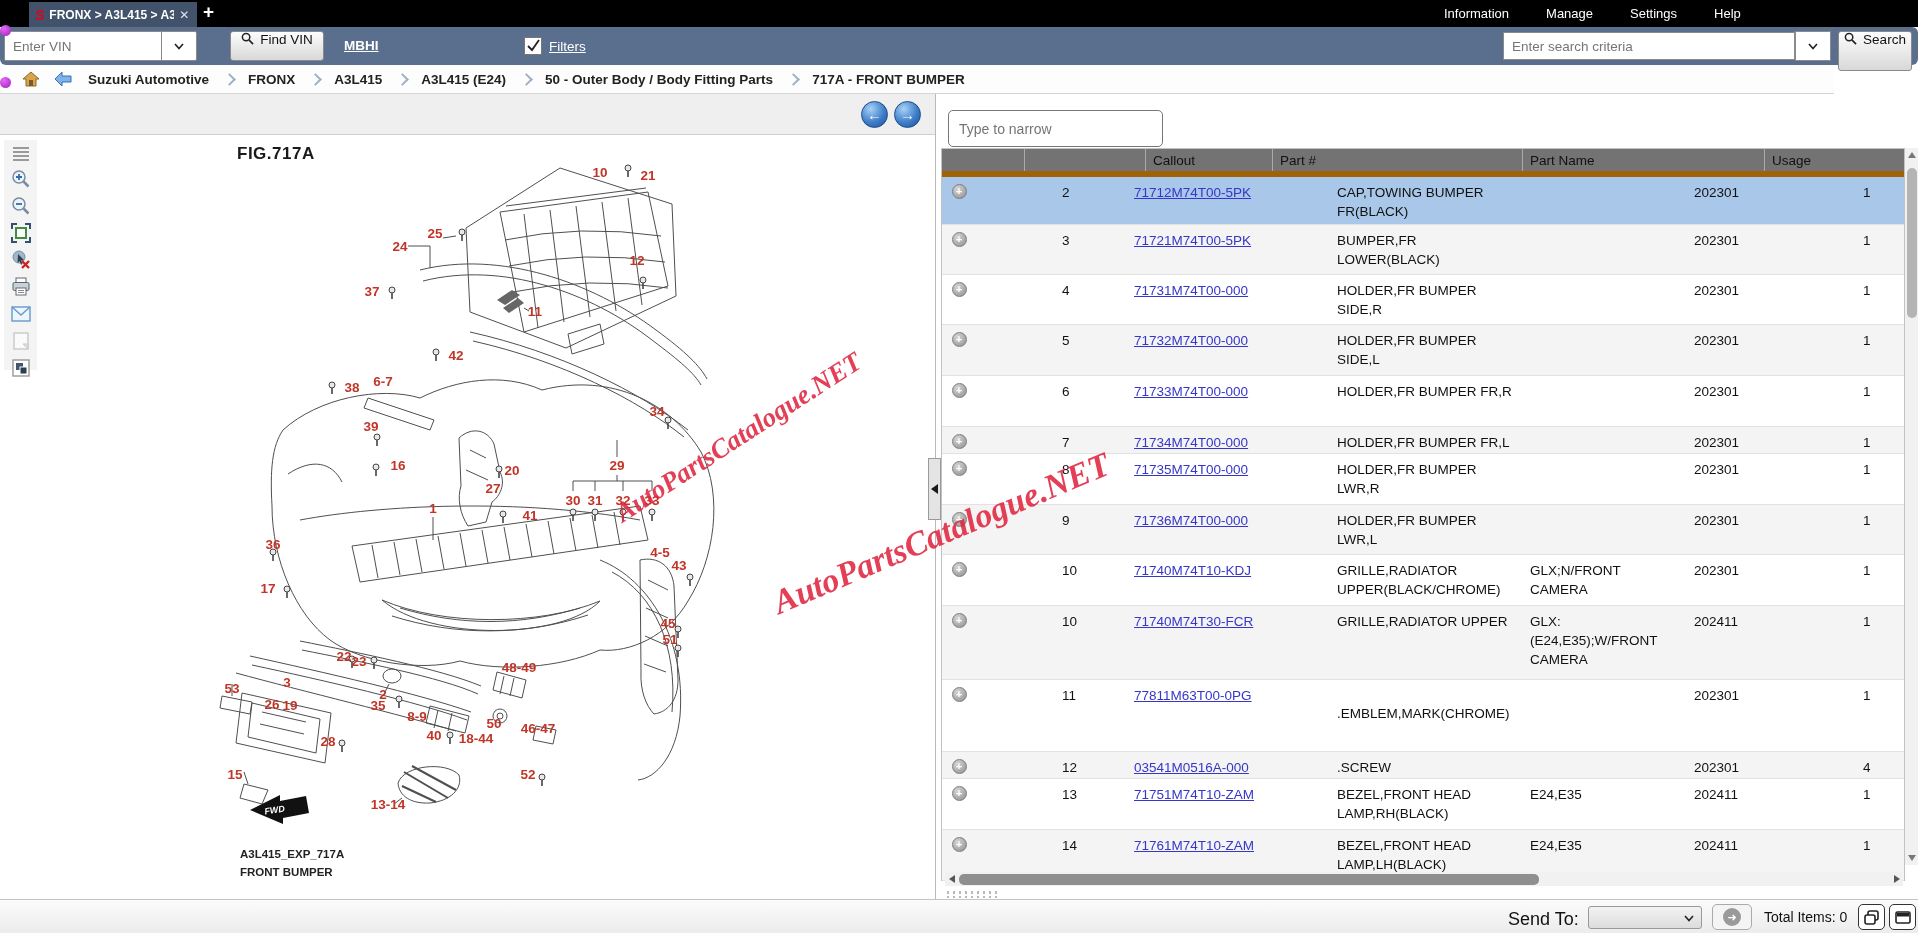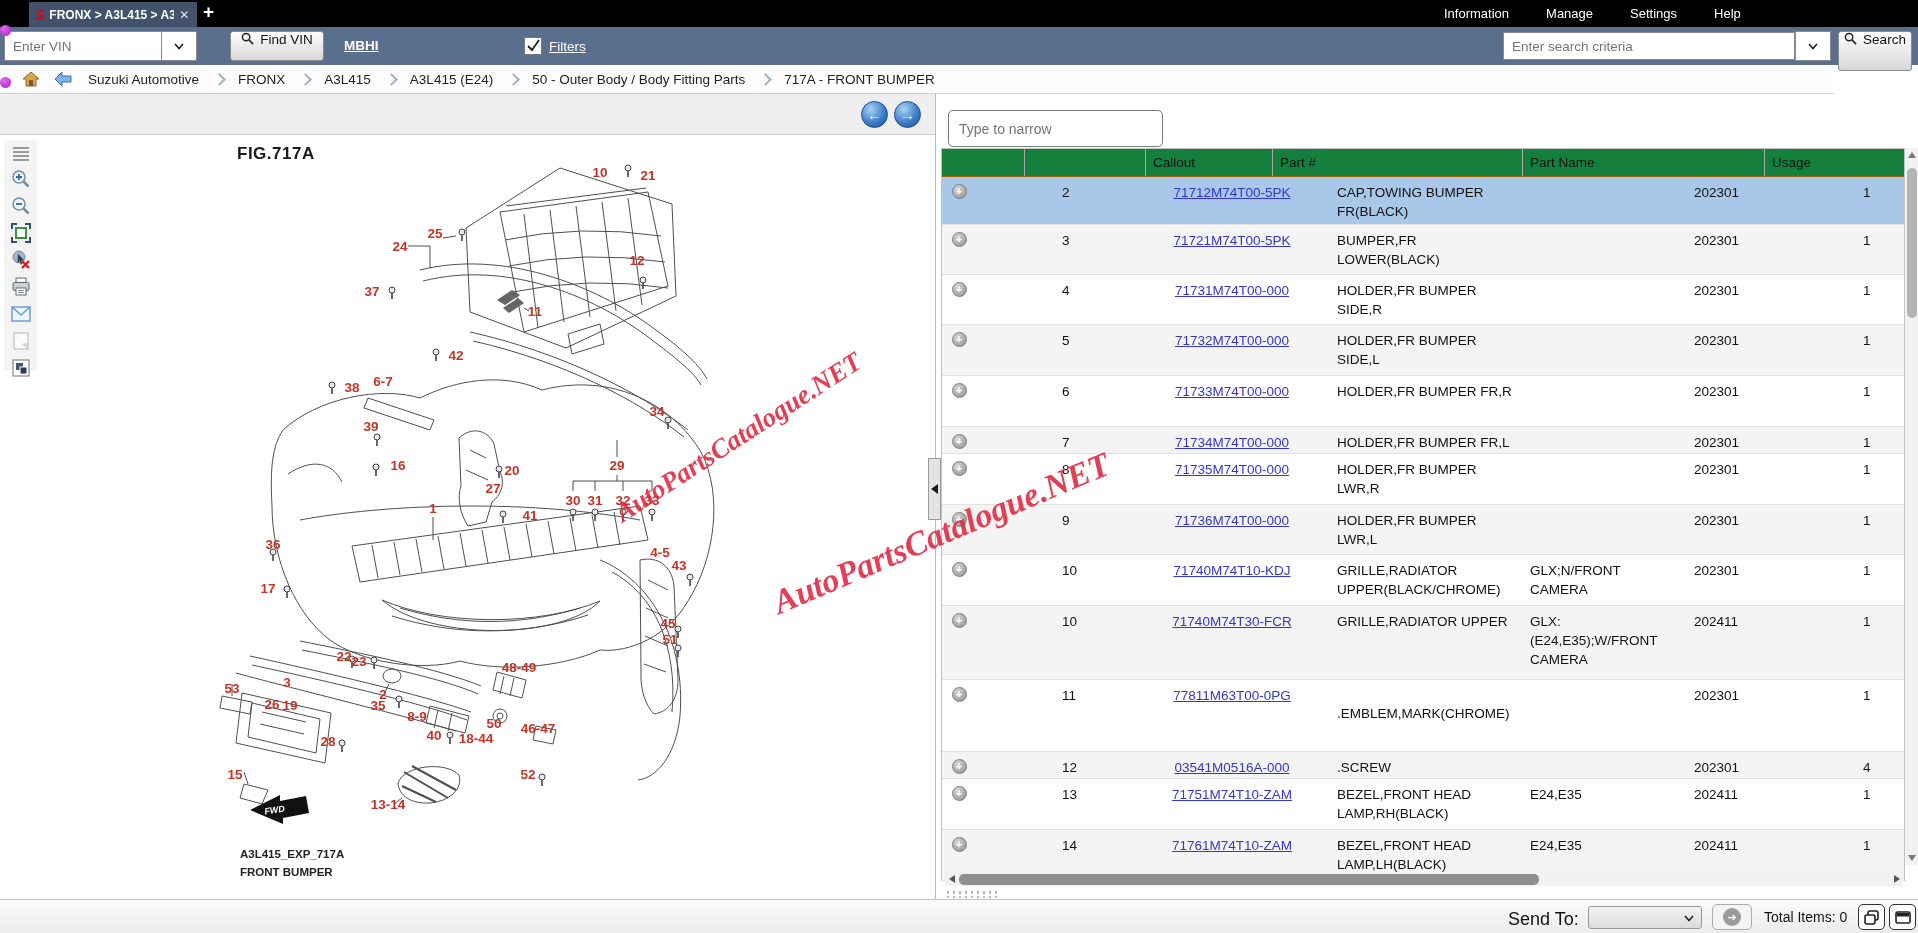--- a/index.html
+++ b/index.html
@@ -11,42 +11,42 @@
   .tab { position:absolute; left:29px; top:2px; width:168px; height:25px; background:#42526a;
     display:flex; align-items:center; padding:0 6px; gap:5px; }
   .tab-logo { color:#e3001b; font-weight:900; font-size:14px; font-style:italic; line-height:1; }
   .tab-title { color:#fff; font-size:12px; font-weight:bold; white-space:nowrap; overflow:hidden; width:125px; }
   .tab-close { color:#dfe5ee; font-size:12px; line-height:1; }
   .newtab { position:absolute; left:203px; top:1px; color:#fff; font-size:19px; font-weight:bold; }
   .topmenu { position:absolute; left:1444px; top:0; height:27px; display:flex; align-items:center; gap:37px; }
   .topmenu span { color:#fff; font-size:13px; white-space:nowrap; }
 
   
-  .navybar { position:absolute; left:0; top:27px; width:1918px; height:38px; background:#5a6e8d; }
+  .navybar { position:absolute; left:0; top:27px; width:1918px; height:38px; background:#5a6e8d;border-radius:6px; }
   .vin-input { position:absolute; left:4px; top:4px; width:157px; height:30px; border:1px solid #8a8a8a;
     border-right:none; background:#fff; font-size:13.5px; padding:0 8px; color:#333; border-radius:2px 0 0 2px; }
   .vin-drop { position:absolute; left:161px; top:4px; width:36px; height:30px; background:#fff;
     border:1px solid #8a8a8a; border-radius:0 2px 2px 0; display:flex; align-items:center; justify-content:center; }
   .btn-gray { background:linear-gradient(#fdfdfd,#d8d8d8); border:1px solid #8a8a8a; border-radius:3px;
     display:flex; align-items:flex-start; justify-content:center; gap:6px; font-size:13.5px; color:#111; }
   .findvin { position:absolute; left:230px; top:4px; width:94px; height:30px; }
   .mbhi { position:absolute; left:344px; top:11px; color:#fff; font-size:13.5px; font-weight:bold;
     text-decoration:underline; }
   .filters-box { position:absolute; left:524px; top:10px; width:18px; height:18px; background:#fff;
     border:1px solid #777; display:flex; align-items:center; justify-content:center; }
   .filters-label { position:absolute; left:549px; top:12px; color:#fff; font-size:13.5px; text-decoration:underline; }
   .search-input { position:absolute; left:1503px; top:5px; width:292px; height:28px; border:1px solid #8a8a8a;
     background:#fff; font-size:13.5px; padding:0 8px; color:#333; }
   .search-drop { position:absolute; left:1795px; top:4px; width:36px; height:30px; background:#fff;
     border:1px solid #8a8a8a; display:flex; align-items:center; justify-content:center; }
   .searchbtn { position:absolute; left:1838px; top:4px; width:74px; height:40px; }
 
   
   .crumbbar { position:absolute; left:0; top:65px; width:1834px; height:29px; background:#fdfdfd;
-    border-bottom:1px solid #d5d5d5; display:flex; align-items:center; }
+    border-bottom:1px solid #d5d5d5; display:flex; align-items:center;font-weight:bold; }
   .crumb { font-size:13.5px; color:#222; white-space:nowrap; }
   .crumb-sep { width:9px; height:9px; border-top:2px solid #9fb0c6; border-right:2px solid #9fb0c6;
     transform:rotate(45deg); margin:0 14px 0 16px; flex:0 0 auto; }
   .homeicon { margin-left:22px; }
   .backicon { margin-left:14px; margin-right:16px; }
 
   
   .leftpanel { position:absolute; left:0; top:94px; width:936px; height:805px; background:#fff;
     border-right:1px solid #b9b9b9; }
   .lp-topstrip { position:absolute; left:0; top:0; width:935px; height:41px; background:#efefef;
@@ -73,42 +73,42 @@
   .collapse-handle .tri { width:0; height:0; border-top:5px solid transparent; border-bottom:5px solid transparent;
     border-right:7px solid #1a1a1a; }
 
   
   .rightpanel { position:absolute; left:937px; top:94px; width:981px; height:805px; background:#fff; }
   .narrow-input { position:absolute; left:11px; top:16px; width:215px; height:37px; border:1px solid #777;
     border-radius:5px; font-size:14px; padding:0 10px; color:#222; background:#fff; }
 
   .tablewrap { position:absolute; left:4px; top:54px; width:964px; border:1px solid #c2c2c2; border-bottom:none; background:#fff; }
   .thead { display:grid; grid-template-columns:34px 73px 79px 202px 194px 162px 164px 56px; height:28px;
-    background:#15803d; border-bottom:1px solid #a16207;gap:48px; }
+    background:#737373; border-bottom:6px solid #a16207;gap:48px; }
   .thead .hc { font-size:13.5px; color:#111; display:flex; align-items:center; padding-left:7px;
     border-left:1px solid #aaa; white-space:nowrap; overflow:hidden; }
   .thead .hc:first-child { border-left:none; }
   .tbody { position:relative; }
   .trow { display:grid; grid-template-columns:34px 73px 79px 202px 194px 162px 164px 56px;
     border-bottom:1px solid #e2e2e2; overflow:hidden; background:#fff; }
   .trow:nth-child(even) { background:#f4f4f4; }
   .trow.sel { background:#a9c7e8; }
   .trow:nth-child(1){height:48px}.trow:nth-child(2){height:50px}.trow:nth-child(3){height:50px}
   .trow:nth-child(4){height:51px}.trow:nth-child(5){height:51px}.trow:nth-child(6){height:27px}
   .trow:nth-child(7){height:51px}.trow:nth-child(8){height:50px}.trow:nth-child(9){height:51px}
   .trow:nth-child(10){height:74px}.trow:nth-child(11){height:72px}.trow:nth-child(12){height:27px}
   .trow:nth-child(13){height:51px}.trow:nth-child(14){height:51px}
   .trow:nth-child(11) .c-name { padding-top:24px; }
   .c { font-size:13.5px; color:#111; padding-top:6px; line-height:19px; }
   .c-exp { display:flex; justify-content:center; padding-top:7px; }
   .expico { width:15px; height:15px; border-radius:50%; flex:0 0 auto;
     background:radial-gradient(circle at 35% 30%, #d6d6d6, #8d8d8d); border:1px solid #7e7e7e;
     color:#fff; font-size:11px; font-weight:bold; display:flex; align-items:center; justify-content:center; line-height:1; }
   .c-callout { padding-left:13px; }
-  .c-part { padding-left:6px;text-align:center; }
+  .c-part { padding-left:6px; }
   .plink { color:#3636c8; text-decoration:underline; white-space:nowrap; }
   .c-name { padding-left:7px; padding-right:6px; }
   .c-usage { padding-left:6px; padding-right:8px; }
   .c-applied { padding-left:8px; }
   .c-qty { padding-left:13px; }
 
   
   .vscroll { position:absolute; left:968px; top:54px; width:13px; height:717px; background:#f1f1f1; }
   .vscroll .arr { position:absolute; left:0; width:13px; height:14px; display:flex; align-items:center; justify-content:center; }
   .vscroll .thumb { position:absolute; left:1.5px; top:20px; width:10px; height:150px; background:#b4b4b4; border-radius:5px; }

